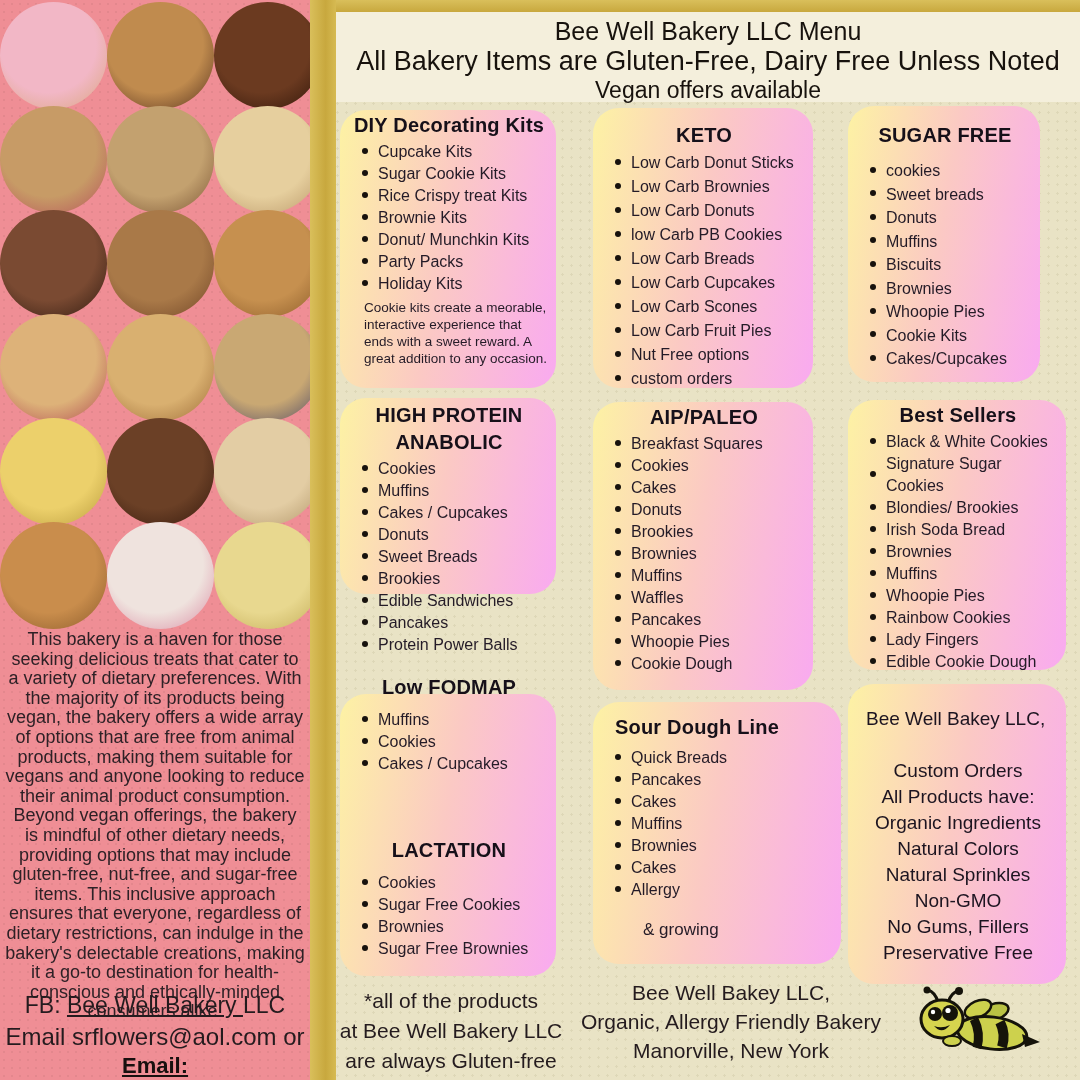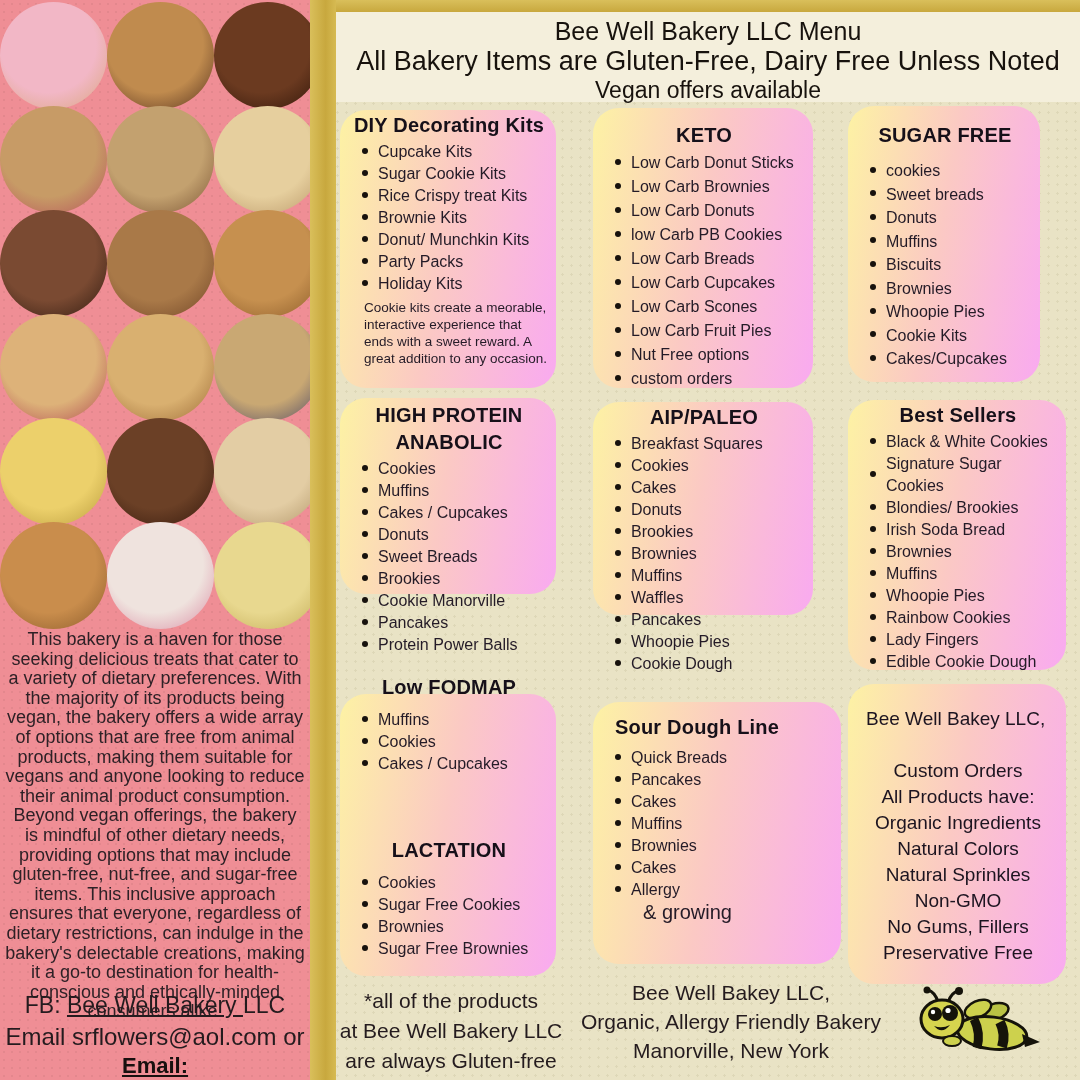--- a/index.html
+++ b/index.html
@@ -45,29 +45,29 @@
   .dot{width:6px;height:6px;border-radius:50%;background:#17120d;flex:none;
        margin:0 10px 2px 12px;align-self:center;}
   .note{margin:4px 0 0 14px;font-size:13.5px;line-height:17px;color:#241b27;}
   .card-diy{left:340px;top:110px;width:216px;height:278px;}
   .card-keto{left:593px;top:108px;width:220px;height:280px;padding-top:14px;}
   .card-keto .li{line-height:24px;}
   .card-sugar{left:848px;top:106px;width:192px;height:276px;padding-top:16px;}
   .card-sugar .li{line-height:23.5px;}
   .card-sugar h3{margin-bottom:12px;}
   .card-hp{left:340px;top:398px;width:216px;height:196px;}
-  .card-aip{left:593px;top:402px;width:220px;height:213px;}
+  .card-aip{left:593px;top:402px;width:220px;height:288px;}
   .card-best{left:848px;top:400px;width:218px;height:270px;}
   .card-fodmap{left:340px;top:694px;width:216px;height:282px;padding-top:0;}
   .card-fodmap h3.over{margin-top:-18px;margin-bottom:10px;}
   .card-fodmap .gap{height:62px;}
   .card-fodmap h3.lact{margin-bottom:10px;}
   .card-sour{left:593px;top:702px;width:248px;height:262px;padding-top:12px;}
   .card-sour h3{text-align:left;padding-left:12px;margin-bottom:8px;}
-  .extra{font-size:20px;line-height:22px;color:#241b27;padding-left:40px;}
+  .extra{font-size:17px;line-height:22px;color:#241b27;padding-left:40px;margin-top:18px;}
   .card-info{left:848px;top:684px;width:218px;height:300px;padding-top:22px;}
   .info-line{font-size:19px;line-height:26px;text-align:center;color:#1c1420;}
   .info-line:first-child{text-align:left;padding-left:8px;}
   
   .foot-left{position:absolute;left:336px;top:986px;width:230px;text-align:center;
              font-size:21px;line-height:30px;color:#241b1e;}
   .foot-mid{position:absolute;left:566px;top:978px;width:330px;text-align:center;
              font-size:21px;line-height:29px;color:#241b1e;}
   .bee{position:absolute;left:908px;top:986px;width:140px;height:72px;}
 </style>
@@ -256,21 +256,21 @@
       <div class="li">
         <span class="dot"></span>
         <span>Sweet Breads</span>
       </div>
       <div class="li">
         <span class="dot"></span>
         <span>Brookies</span>
       </div>
       <div class="li">
         <span class="dot"></span>
-        <span>Cookie Manorville</span>
+        <span>Edible Sandwiches</span>
       </div>
       <div class="li">
         <span class="dot"></span>
         <span>Pancakes</span>
       </div>
       <div class="li">
         <span class="dot"></span>
         <span>Protein Power Balls</span>
       </div>
     </div>

